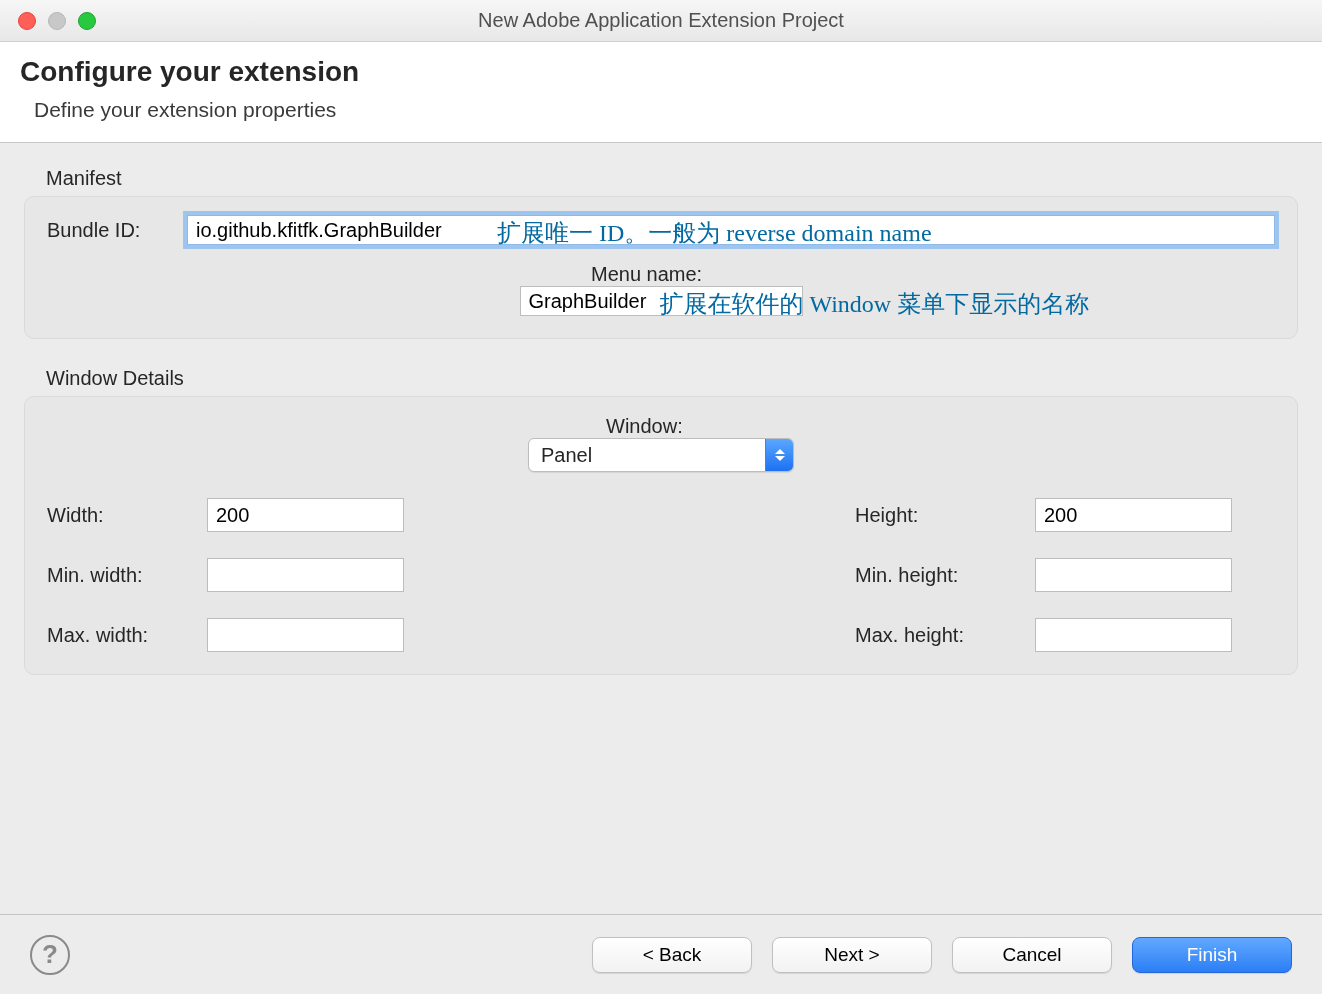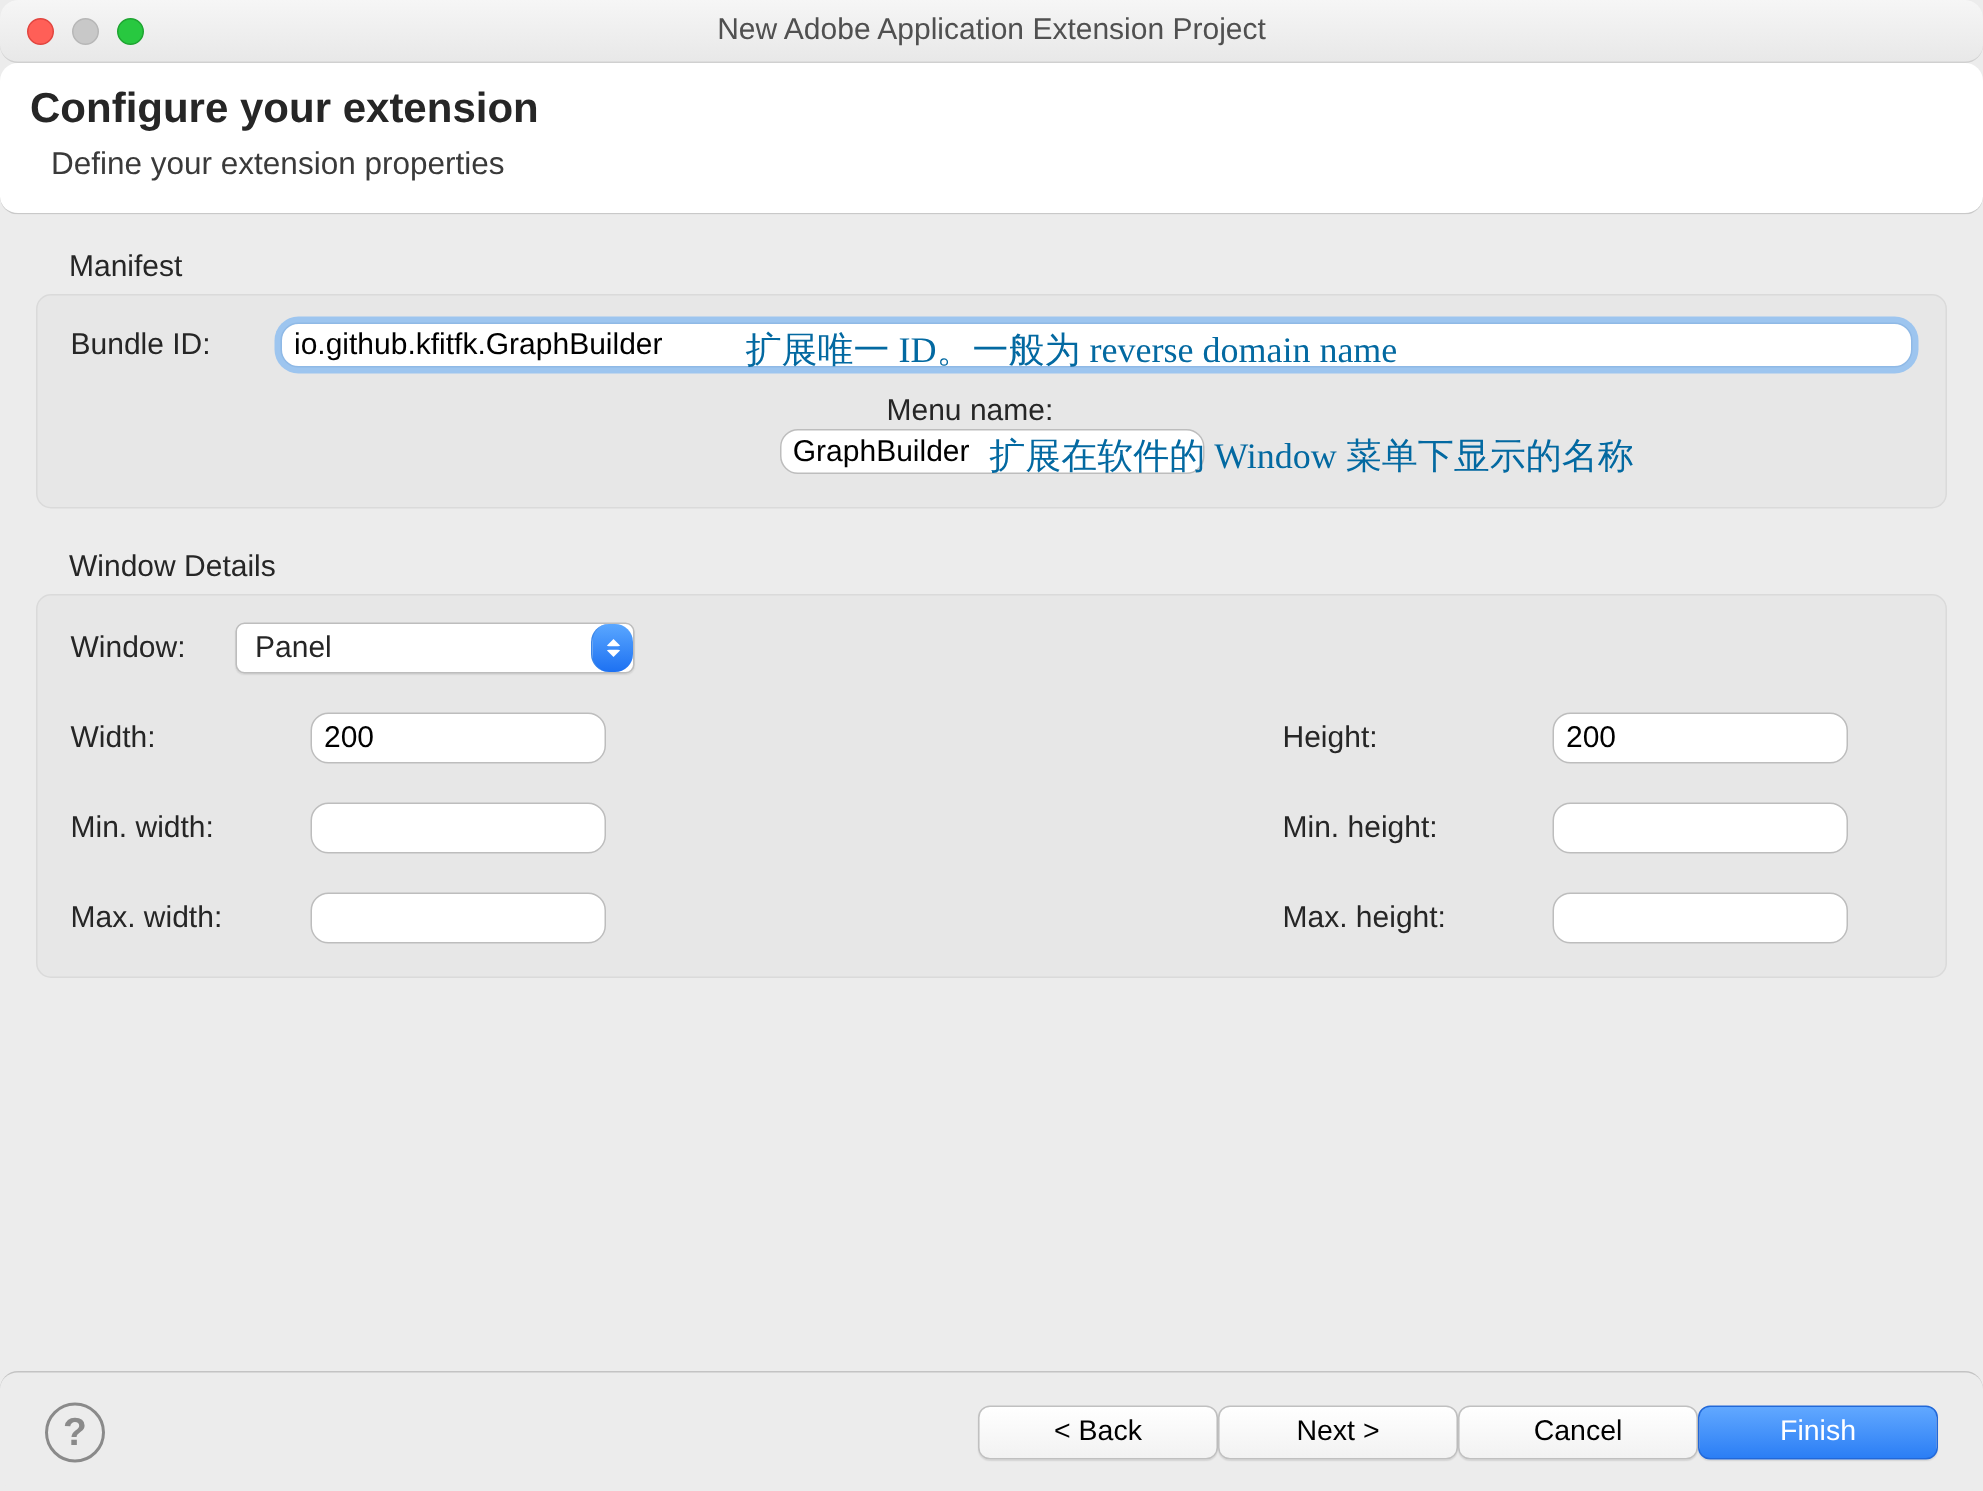--- a/index.html
+++ b/index.html
@@ -1,15 +1,15 @@
 <!DOCTYPE html>
 <html><head>
 <meta charset="utf-8">
 <style>
-  * { box-sizing: border-box; border-radius: 12px; }
+  * { box-sizing: border-box; }
   html, body {
     margin: 0; padding: 0;
     width: 1322px; height: 994px;
     font-family: -apple-system, "Helvetica Neue", Arial, sans-serif;
     font-size: 19px;
     background: #ececec;
     color: #262626;
     overflow: hidden;
   }
   .titlebar {
@@ -91,21 +91,21 @@
   .annotation {
     position: absolute;
     font-family: "Segoe Script", "Comic Sans MS", cursive;
     color: #0369a1;
     font-size: 24px;
     white-space: nowrap;
     pointer-events: none;
   }
   
   .window-row {
-    display: flex; align-items: center; margin-bottom: 22px;
+    display: flex; align-items: center; margin-bottom: 22px; flex-direction: column;
   }
   .window-row .lbl-narrow {
     width: 110px; font-size: 20px;
   }
   .select-control {
     display: flex; align-items: center;
     height: 34px;
     background: #ffffff;
     border: 1px solid #bdbdbd;
     border-radius: 6px;
@@ -162,21 +162,21 @@
     border-radius: 50%;
     border: 2px solid #8a8a8a;
     color: #8a8a8a;
     display: flex; align-items: center; justify-content: center;
     font-size: 26px; font-weight: 600;
     background: transparent;
     cursor: pointer;
   }
   .footer .btns {
     margin-left: auto;
-    display: flex; 
+    display: flex; gap: 20px;
   }
   .mac-btn {
     min-width: 160px;
     height: 36px;
     border-radius: 8px;
     border: 1px solid #c0c0c0;
     background: linear-gradient(#ffffff, #f2f2f2);
     font-size: 19px;
     cursor: pointer;
     box-shadow: 0 1px 1px rgba(0,0,0,0.1);

